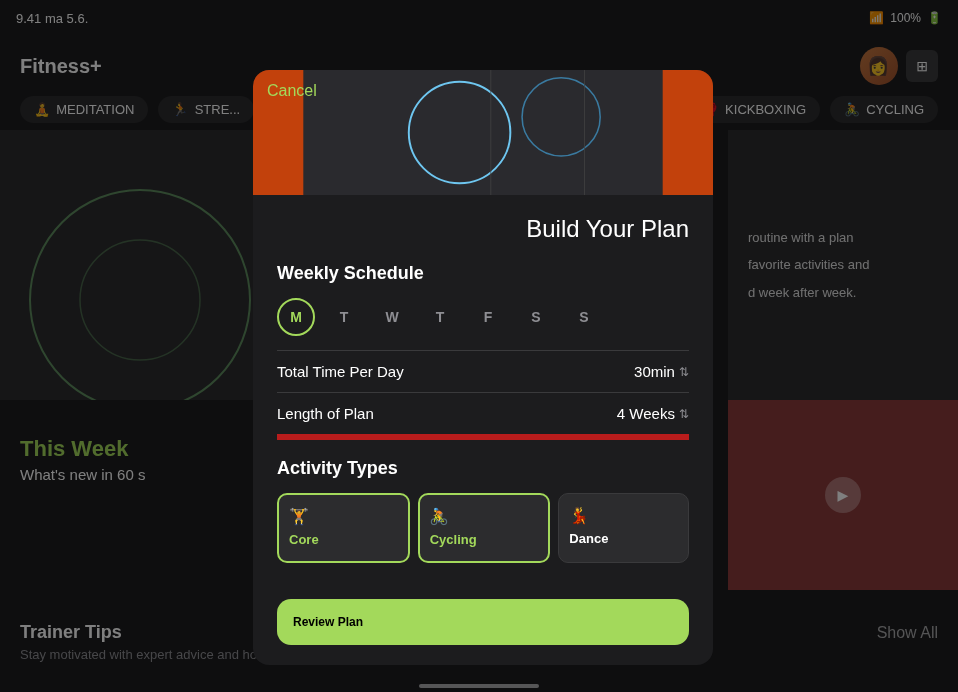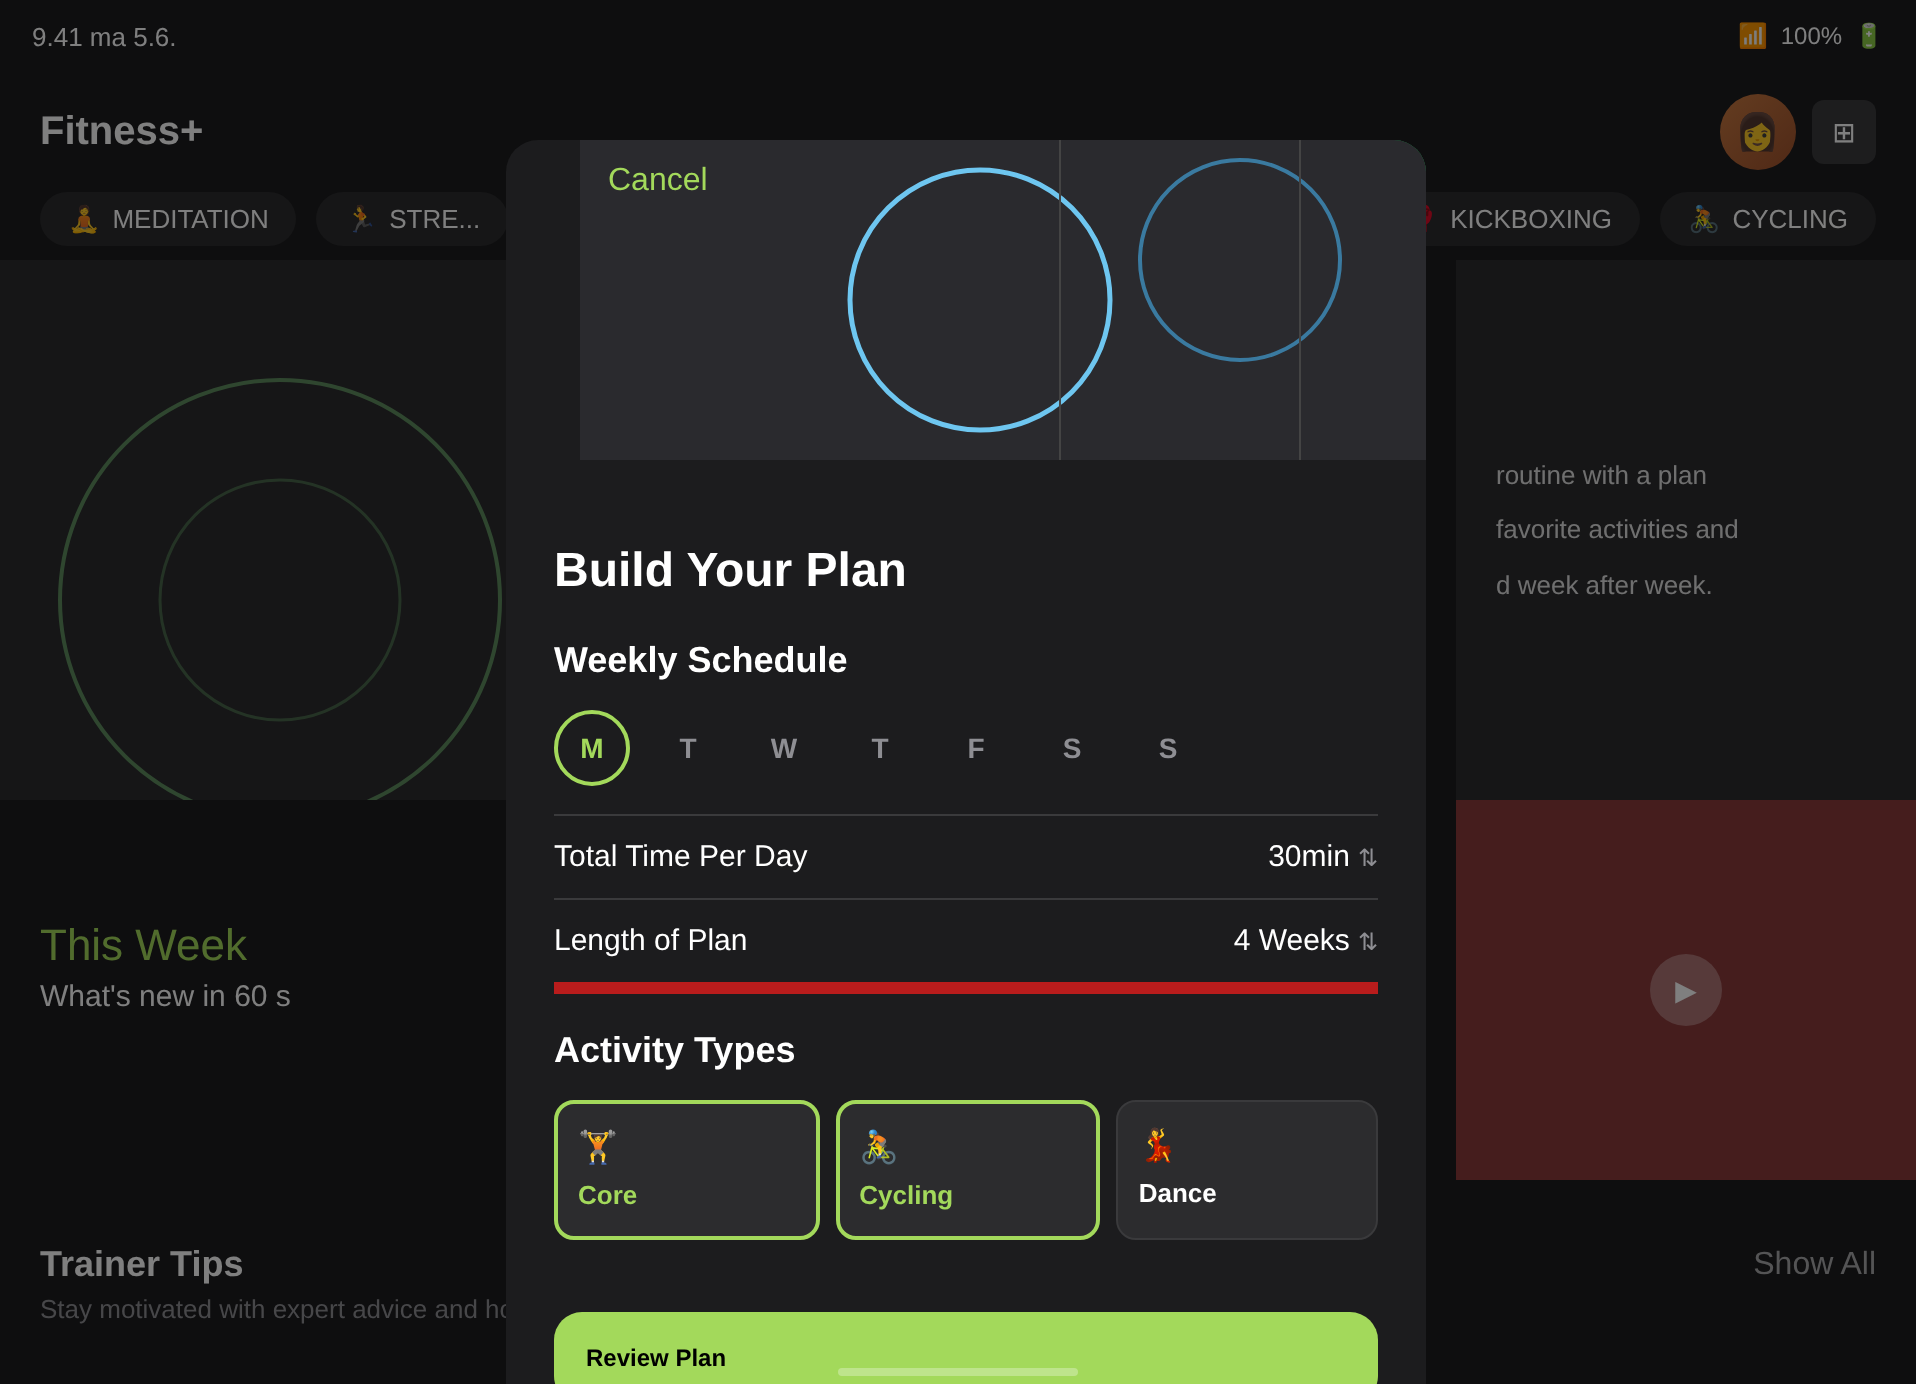--- a/index.html
+++ b/index.html
@@ -167,22 +167,21 @@
       top: 420px;
       left: 0;
       width: 480px;
       height: 180px;
       background: #1c1c1e;
       padding: 16px 20px;
     }
     .this-week-title {
       color: #a3d95b;
       font-size: 22px;
-      font-weight: 400;
-      margin-top: 24px;
+      font-weight: 700;
     }
     .this-week-sub {
       color: #fff;
       font-size: 15px;
       margin-top: 4px;
     }
 
     .trainer-tips {
       position: absolute;
       bottom: 0;
@@ -230,25 +229,24 @@
       background: #1c1c1e;
       border-radius: 16px;
       overflow: hidden;
       z-index: 20;
       padding-bottom: 20px;
     }
 
     
     .modal-hero {
       width: 100%;
-      height: 160px;
-      background: #15803d;
+      height: 125px;
+      background: #c2410c;
       position: relative;
       overflow: hidden;
-      margin-left: 37px;
     }
     .modal-cancel-btn {
       position: absolute;
       top: 12px;
       left: 14px;
       color: #a3d95b;
       font-size: 16px;
       font-weight: 500;
       z-index: 2;
       cursor: pointer;
@@ -256,24 +254,23 @@
       border: none;
     }
 
     
     .modal-content {
       padding: 20px 24px;
     }
     .modal-title {
       color: #fff;
       font-size: 24px;
-      font-weight: 700;
-      text-align: left;
+      font-weight: 400;
+      text-align: right;
       margin-bottom: 20px;
-      margin-top: 22px;
     }
 
     .section-title {
       color: #fff;
       font-size: 18px;
       font-weight: 700;
       margin-bottom: 14px;
     }
 
     

